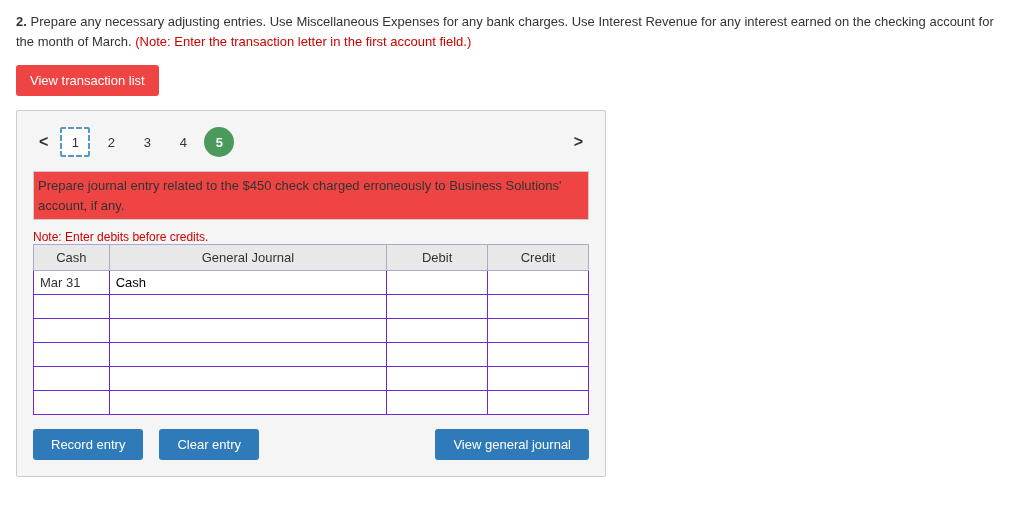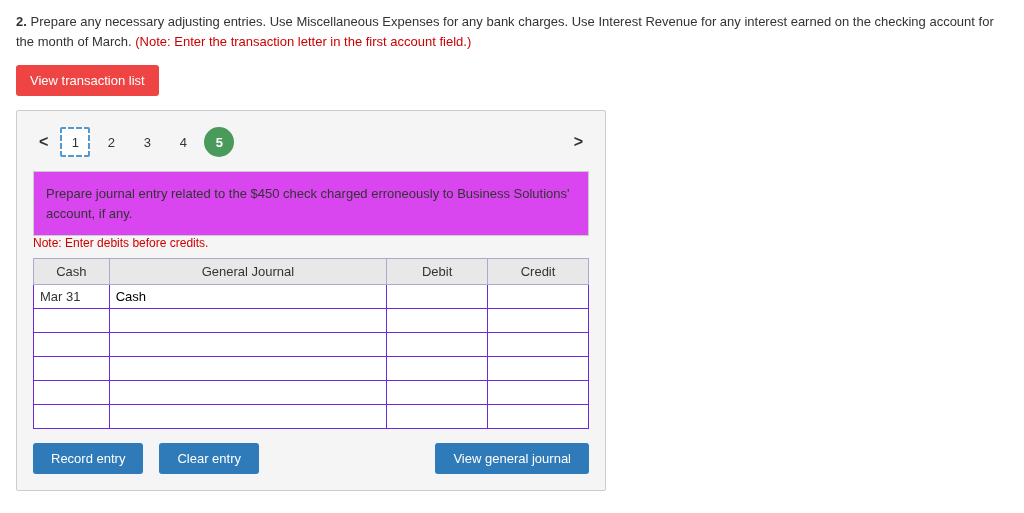--- a/index.html
+++ b/index.html
@@ -70,30 +70,30 @@
       border: 2px dashed #5599cc;
       background: #fff;
     }
     .page-num.active-green {
       background: #4a9a5c;
       color: #fff;
       border-radius: 50%;
       font-weight: bold;
     }
     .description-box {
-      background: #d946ef;
+      background: #ef4444;
       border: 1px solid #ccc;
-      padding: 12px;
+      padding: 4px;
       font-size: 13px;
       line-height: 1.5;
+      margin-bottom: 10px;
     }
     .note-text {
       color: #c00;
       font-size: 12px;
-      margin-bottom: 8px;
     }
     .journal-table {
       width: 100%;
       border-collapse: collapse;
       background: #fff;
       font-size: 13px;
     }
     .journal-table th {
       border: 1px solid #aac;
       background: #e8e8e8;

